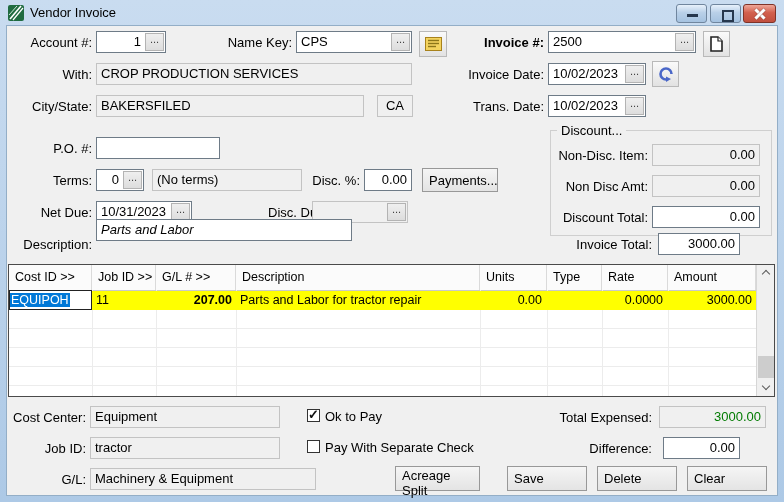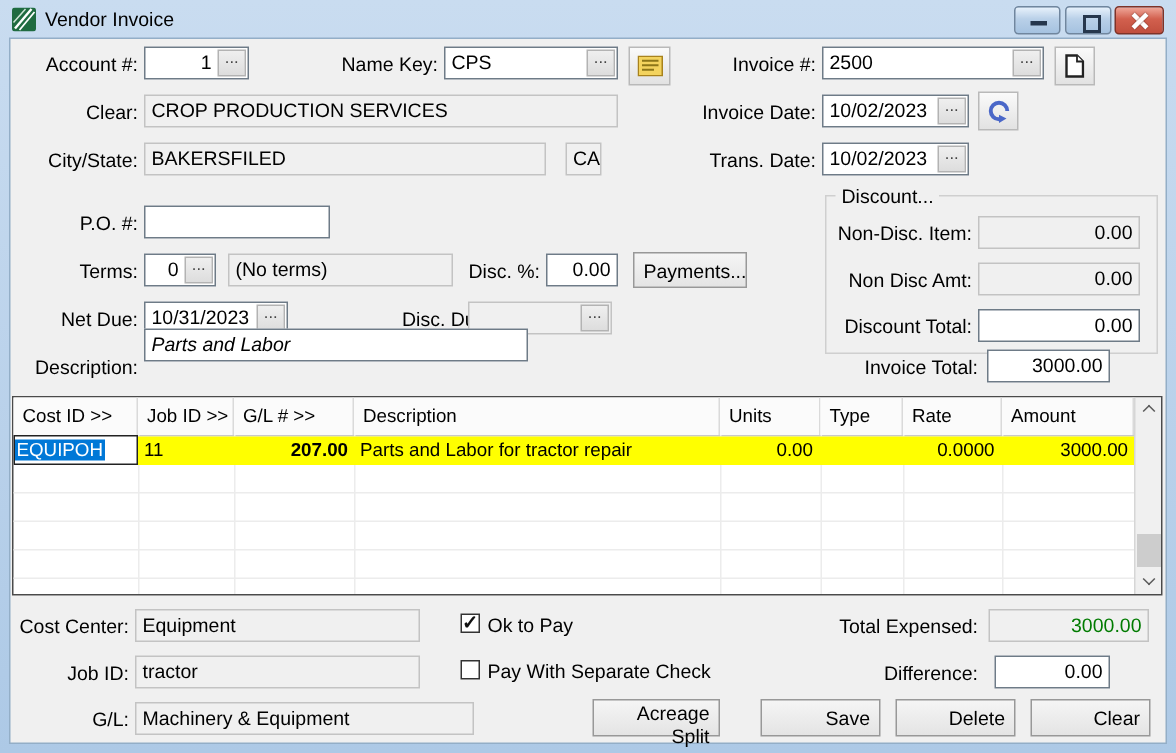--- a/index.html
+++ b/index.html
@@ -27,21 +27,21 @@
   .fld{position:absolute;height:22px;box-sizing:border-box;background:#fff;border:1px solid #6e7b87;
        line-height:20px;padding:0 4px;white-space:nowrap;overflow:hidden;}
   .fld.ro{background:#f0f0f0;border-color:#c3c3c3;}
   .num{text-align:right;}
   .ctr{text-align:center;}
   .hasdots{padding-right:24px;}
   .dots{position:absolute;right:1px;top:1px;bottom:1px;width:19px;box-sizing:border-box;
         background:linear-gradient(#efefef,#dddddd);border:1px solid #b3b3b3;
         font-size:11px;line-height:10px;text-align:center;color:#444;cursor:default;}
   .btn{position:absolute;box-sizing:border-box;background:linear-gradient(#f5f5f5,#e4e4e4);
-       border:1px solid #989898;text-align:right;font-family:"Liberation Sans",sans-serif;font-size:13px;cursor:default;}
+       border:1px solid #989898;text-align:left;font-family:"Liberation Sans",sans-serif;font-size:13px;cursor:default;}
   .iconbtn{position:absolute;box-sizing:border-box;width:27px;height:26px;background:linear-gradient(#fafafa,#e2e2e2);
        border:1px solid #b9b9b9;display:flex;align-items:center;justify-content:center;}
   .group{position:absolute;border:1px solid #cfcfcf;}
   .group-title{position:absolute;background:#f0f0f0;padding:0 4px;white-space:nowrap;}
   .chk{position:absolute;width:13px;height:13px;box-sizing:border-box;background:#fff;border:1px solid #333;}
   .chk.checked::after{content:"\2713";position:absolute;left:0px;top:-3px;font-size:13px;font-weight:bold;color:#111;}
   .chklbl{position:absolute;white-space:nowrap;}
   .green{color:#007b00;}
   
   .grid{position:absolute;left:8px;top:264px;width:767px;height:133px;box-sizing:border-box;
@@ -100,49 +100,49 @@
     <span class="dots">...</span>
   </div>
   <div class="iconbtn" style="left:419px;top:31px;width:28px;">
     <svg width="17" height="14" viewBox="0 0 17 14">
       <rect x="0.5" y="0.5" width="16" height="13" fill="#f3d35e" stroke="#a8821c"></rect>
       <line x1="3" y1="3.5" x2="14" y2="3.5" stroke="#8d7619" stroke-width="1.4"></line>
       <line x1="3" y1="6.5" x2="14" y2="6.5" stroke="#8d7619" stroke-width="1.4"></line>
       <line x1="3" y1="9.5" x2="11" y2="9.5" stroke="#8d7619" stroke-width="1.4"></line>
     </svg>
   </div>
-  <div class="lbl" style="left:460px;top:35px;width:84px;">Invoice #:</div>
+  <div class="lbl" style="left:460px;top:35px;width:84px;font-weight:bold;">Invoice #:</div>
   <div class="fld hasdots" style="left:548px;top:31px;width:148px;">
     <span>2500</span>
     <span class="dots">...</span>
   </div>
   <div class="iconbtn" style="left:703px;top:31px;">
     <svg width="13" height="16" viewBox="0 0 13 16">
       <path d="M1 1 L8 1 L12 5 L12 15 L1 15 Z" fill="#fff" stroke="#222" stroke-width="1.6"></path>
       <path d="M8 1 L8 5 L12 5" fill="#fff" stroke="#222" stroke-width="1.2"></path>
     </svg>
   </div>
 
-  <div class="lbl" style="left:8px;top:67px;width:84px;">Clear:</div>
+  <div class="lbl" style="left:8px;top:67px;width:84px;">With:</div>
   <div class="fld ro" style="left:96px;top:63px;width:316px;">CROP PRODUCTION SERVICES</div>
   <div class="lbl" style="left:460px;top:67px;width:84px;">Invoice Date:</div>
   <div class="fld hasdots" style="left:548px;top:63px;width:98px;">
     <span>10/02/2023</span>
     <span class="dots">...</span>
   </div>
   <div class="iconbtn" style="left:652px;top:61px;">
     <svg width="16" height="16" viewBox="0 0 16 16">
       <path d="M13.5 8 A5.5 5.5 0 1 0 8 13.5" fill="none" stroke="#4a67c8" stroke-width="2.6"></path>
       <path d="M8 10.5 L8 16 L13 13 Z" fill="#4a67c8"></path>
     </svg>
   </div>
 
   <div class="lbl" style="left:8px;top:99px;width:84px;">City/State:</div>
   <div class="fld ro" style="left:96px;top:95px;width:268px;">BAKERSFILED</div>
-  <div class="fld ro ctr" style="left:377px;top:95px;width:24px;">CA</div>
+  <div class="fld ro ctr" style="left:377px;top:95px;width:36px;">CA</div>
   <div class="lbl" style="left:460px;top:99px;width:84px;">Trans. Date:</div>
   <div class="fld hasdots" style="left:548px;top:95px;width:98px;">
     <span>10/02/2023</span>
     <span class="dots">...</span>
   </div>
 
   <div class="group" style="left:550px;top:130px;width:220px;height:104px;"></div>
   <div class="group-title" style="left:557px;top:123px;">Discount...</div>
   <div class="lbl" style="left:552px;top:148px;width:96px;">Non-Disc. Item:</div>
   <div class="fld ro num" style="left:652px;top:144px;width:108px;">0.00</div>

